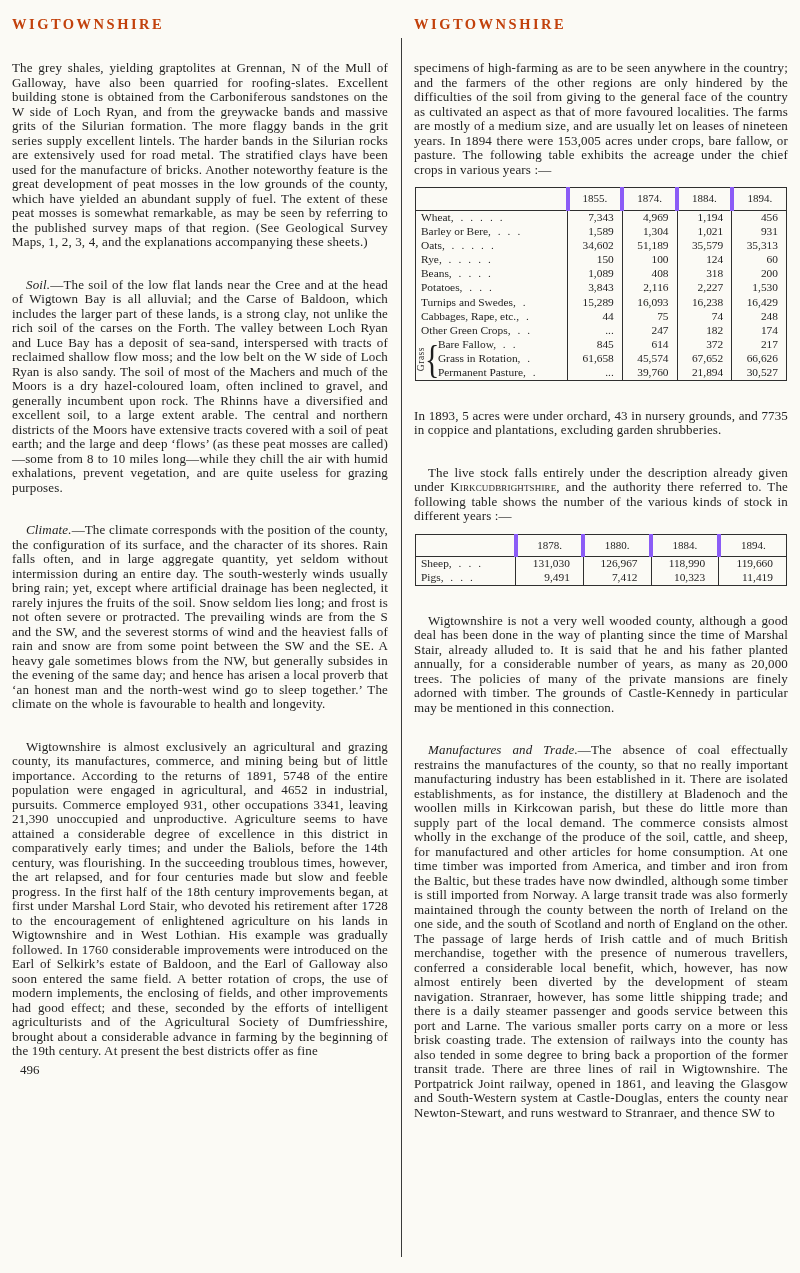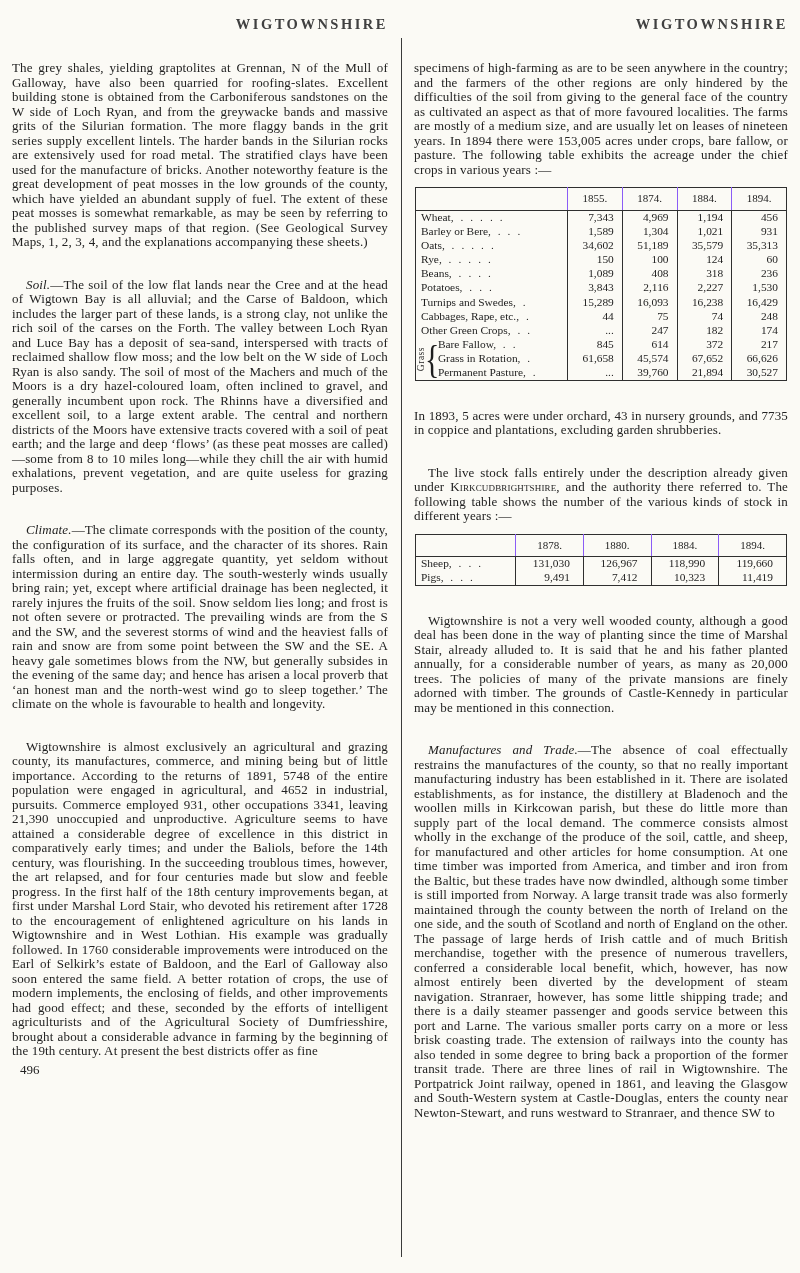--- a/index.html
+++ b/index.html
@@ -11,26 +11,26 @@
     color: #222;
     font-family: "Liberation Serif", "DejaVu Serif", serif;
     position: relative;
     overflow: hidden;
     padding: 12px 12px 0 12px;
   }
   .columns { display: flex; }
   .col-left  { width: 388px; padding-right: 12px; }
   .col-right { width: 388px; padding-left: 14px; }
   .col-header {
-    text-align: right;
+    text-align: left;
     font-weight: bold;
     font-size: 14.5px;
     letter-spacing: 2.5px;
     margin: 4px 0 12px 0;
-    color: #404040;
+    color: #c2410c;
   }
   .col-body {
     font-size: 13px;
     line-height: 14.5px;
     letter-spacing: 0.15px;
     text-align: justify;
     hyphens: auto;
     color: #222;
   }
   p.para { text-indent: 14px; margin-top: 28px; }
@@ -55,21 +55,21 @@
     line-height: 13.6px;
     color: #1d1d1d;
     letter-spacing: 0;
   }
   .datatable th {
     font-weight: normal;
     text-align: center;
     padding: 4px 2px;
     font-size: 11px;
     border-bottom: 1px solid #2f2f2f;
-    border-left: 1px solid #8b5cf6;
+    border-left: 4px solid #8b5cf6;
   }
   .datatable th.corner { border-left: none; }
   .datatable td { padding: 0 2px; }
   .datatable tbody tr { height: 14.2px; }
   .datatable td.val {
     border-left: 1px solid #2f2f2f;
     text-align: right;
     padding-right: 8px;
   }
   .stock td.val { padding-right: 13px; }
@@ -160,21 +160,21 @@
                   <td class="val">150</td>
                   <td class="val">100</td>
                   <td class="val">124</td>
                   <td class="val">60</td>
                 </tr>
                 <tr>
                   <td class="label" colspan="2">Beans, <span class="leaders">....</span></td>
                   <td class="val">1,089</td>
                   <td class="val">408</td>
                   <td class="val">318</td>
-                  <td class="val">236</td>
+                  <td class="val">200</td>
                 </tr>
                 <tr>
                   <td class="label" colspan="2">Potatoes, <span class="leaders">...</span></td>
                   <td class="val">3,843</td>
                   <td class="val">2,116</td>
                   <td class="val">2,227</td>
                   <td class="val">1,530</td>
                 </tr>
                 <tr>
                   <td class="label" colspan="2">Turnips and Swedes, <span class="leaders">.</span></td>

